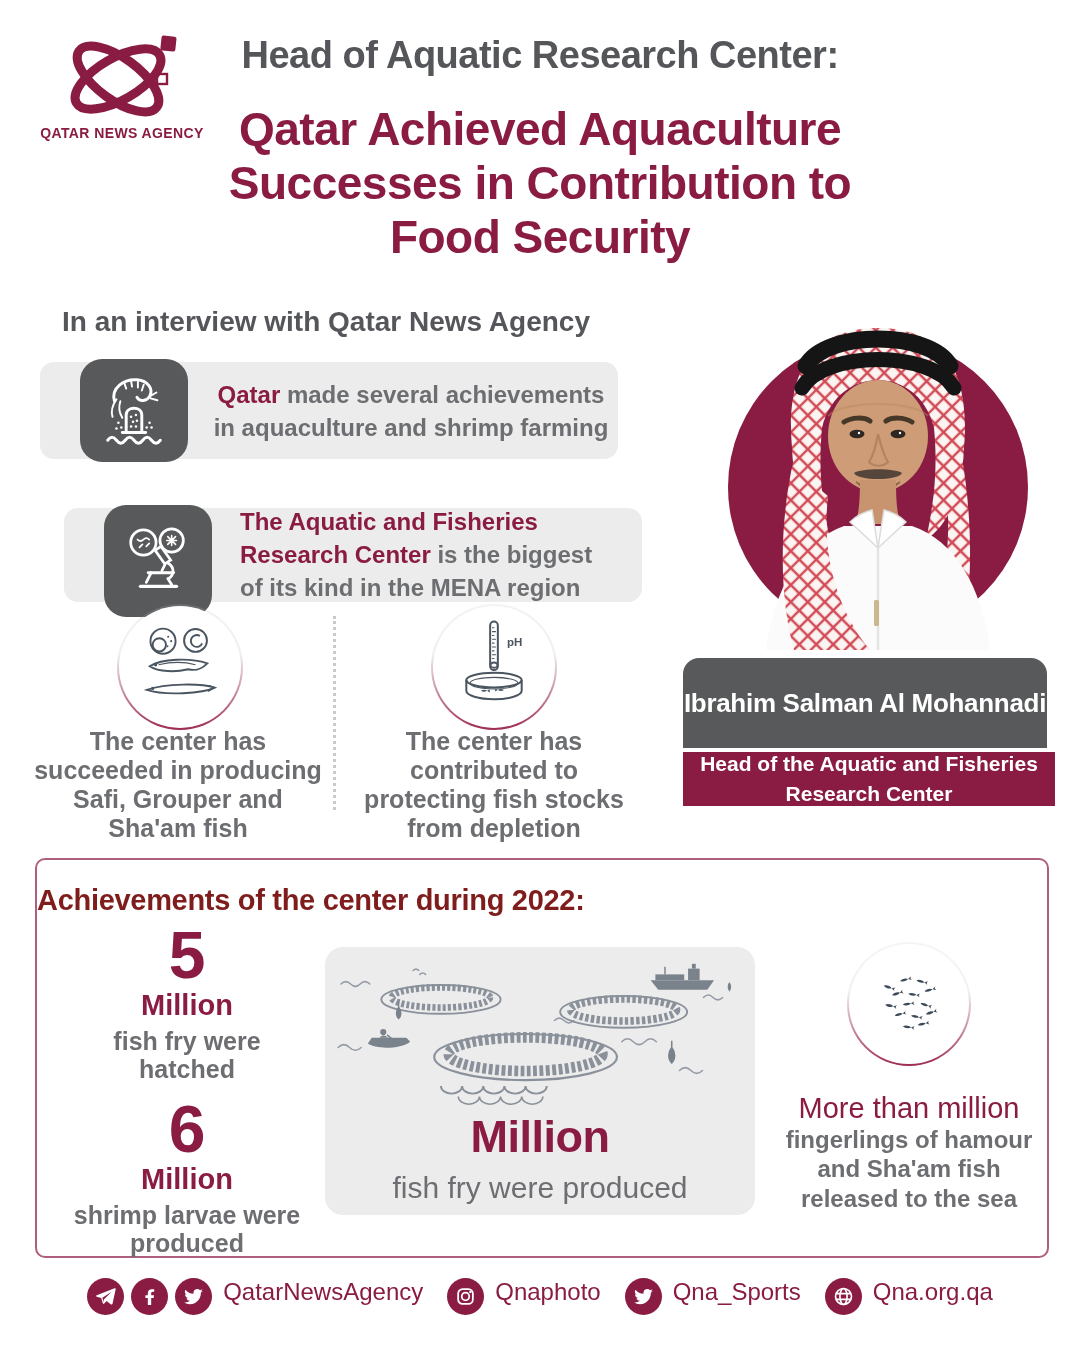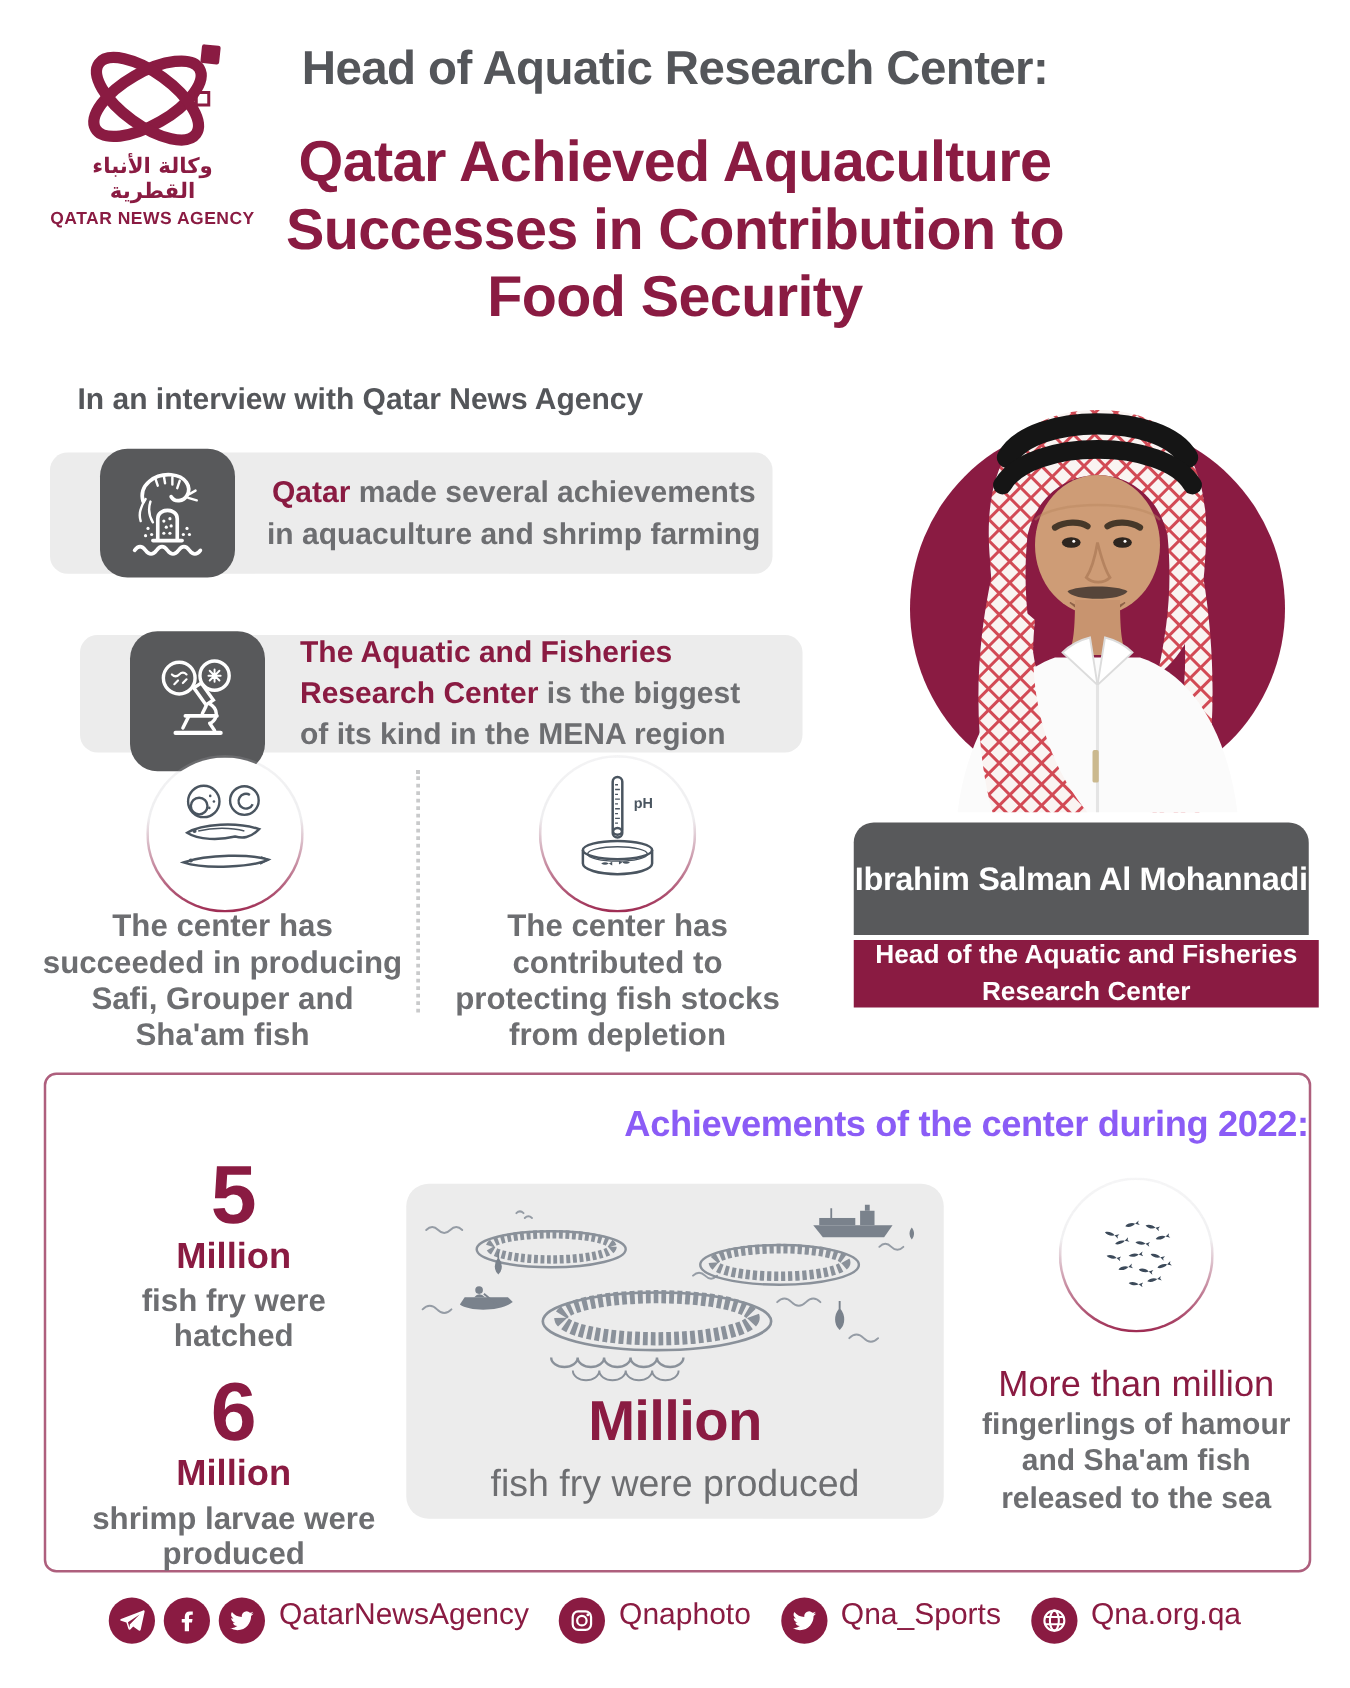--- a/index.html
+++ b/index.html
@@ -11,21 +11,21 @@
   .logo svg{display:block;margin:0 auto;}
   .logo-arabic{font-family:"DejaVu Sans",sans-serif;direction:rtl;color:#8A1B42;font-weight:bold;
                font-size:17px;margin-top:1px;}
   .logo-english{color:#8A1B42;font-weight:bold;font-size:14px;letter-spacing:.4px;margin-top:3px;}
 
   
   .header{position:absolute;left:225px;top:34px;width:630px;text-align:center;}
   .kicker{font-size:38px;font-weight:bold;color:#54565A;letter-spacing:-0.5px;}
   .title{margin-top:26px;font-size:46px;line-height:1.17;font-weight:bold;color:#8A1B42;letter-spacing:-0.5px;}
 
-  .intro-heading{position:absolute;left:62px;top:306px;font-size:24px;font-weight:bold;color:#54565A;}
+  .intro-heading{position:absolute;left:62px;top:306px;font-size:28px;font-weight:bold;color:#54565A;}
 
   
   .card{position:absolute;left:40px;width:578px;background:#ECECEC;border-radius:14px;}
   .card1{top:362px;height:97px;}
   .card2{top:508px;height:94px;margin-left:24px;}
   .tile{position:absolute;left:40px;top:-3px;width:108px;height:103px;background:#58595B;
         border-radius:22px;display:flex;align-items:center;justify-content:center;}
   .card2 .tile{height:112px;}
   .card-text{position:absolute;left:170px;right:6px;top:50%;transform:translateY(-50%);
              font-size:24px;font-weight:bold;line-height:1.38;color:#6D6E71;}
@@ -51,22 +51,22 @@
   .namebox{position:absolute;left:683px;top:658px;width:364px;height:90px;background:#58595B;
            border-radius:16px 16px 0 0;display:flex;align-items:center;justify-content:center;}
   .namebox div{color:#fff;font-size:26px;font-weight:bold;letter-spacing:-0.3px;}
   .rolebox{position:absolute;left:683px;top:752px;width:372px;height:54px;background:#8A1B42;
            display:flex;flex-direction:column;align-items:center;justify-content:space-between;
            color:#fff;font-size:21px;font-weight:bold;line-height:1.15;text-align:center;}
 
   
   .achv-box{position:absolute;left:35px;top:858px;width:1010px;height:396px;
             border:2px solid #AE5F7D;border-radius:10px;background:#fff;}
-  .achv-heading{position:absolute;top:24px;left:0;right:0;text-align:right;
-                font-size:29px;font-weight:bold;color:#8b5cf6;letter-spacing:-0.3px;}
+  .achv-heading{position:absolute;top:24px;left:0;right:0;text-align:left;
+                font-size:29px;font-weight:bold;color:#7f1d1d;letter-spacing:-0.3px;}
   .stats-col{position:absolute;left:25px;top:62px;width:250px;text-align:center;}
   .stat-value{font-size:66px;font-weight:bold;color:#8A1B42;line-height:1;}
   .stat-unit{font-size:29px;font-weight:bold;color:#8A1B42;margin-top:1px;}
   .stat-desc{font-size:25px;font-weight:bold;color:#6D6E71;line-height:1.13;margin-top:5px;}
   .stat2{margin-top:12px;}
   .center-card{position:absolute;left:288px;top:87px;width:430px;height:268px;background:#ECECEC;
                border-radius:18px;text-align:center;overflow:hidden;}
   .center-card svg{display:block;margin:12px auto 0 auto;}
   .center-unit{font-size:45px;font-weight:bold;color:#8A1B42;margin-top:2px;letter-spacing:-0.5px;}
   .center-desc{font-size:30px;font-weight:normal;color:#6D6E71;margin-top:8px;}
@@ -95,21 +95,20 @@
 
   <div class="logo">
     <svg width="124" height="88" viewBox="0 0 124 88">
       <g fill="none" stroke="#8A1B42" stroke-width="9">
         <ellipse cx="58" cy="45" rx="48" ry="21" transform="rotate(-30 58 45)"></ellipse>
         <ellipse cx="58" cy="45" rx="48" ry="21" transform="rotate(36 58 45)"></ellipse>
       </g>
       <rect x="101" y="2" width="15" height="15" rx="2" fill="#8A1B42" transform="rotate(6 108 9)"></rect>
       <rect x="97" y="40" width="10" height="10" fill="none" stroke="#8A1B42" stroke-width="2.4"></rect>
     </svg>
-    <div class="logo-arabic">وكالة الأنباء القطرية</div>
     <div class="logo-english">QATAR NEWS AGENCY</div>
   </div>
 
   <div class="header">
     <div class="kicker">Head of Aquatic Research Center:</div>
     <div class="title">
       <div>Qatar Achieved Aquaculture</div>
       <div>Successes in Contribution to</div>
       <div>Food Security</div>
     </div>

